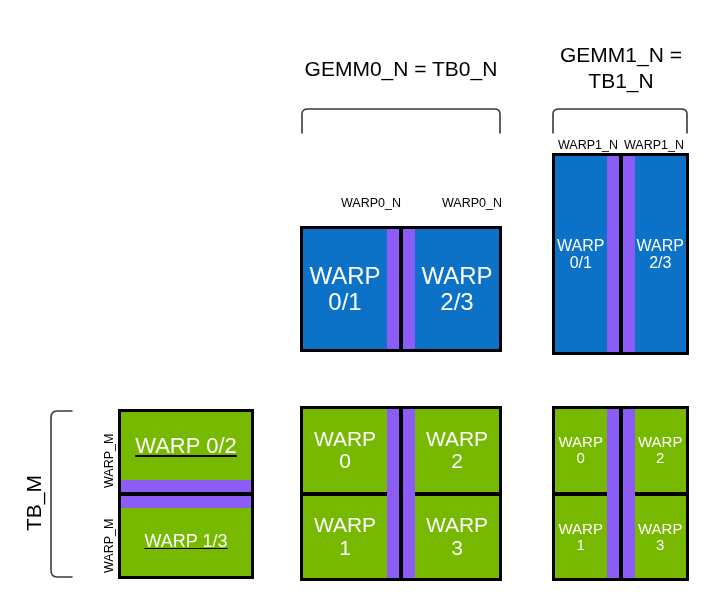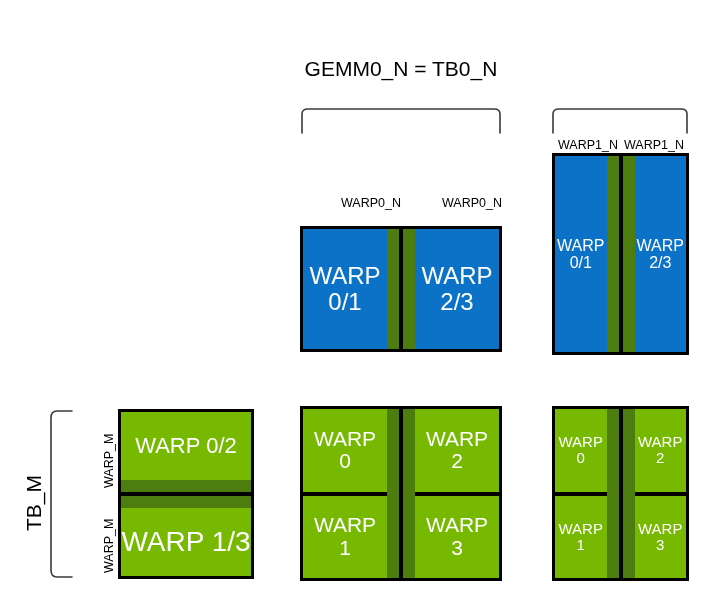--- a/index.html
+++ b/index.html
@@ -57,21 +57,21 @@
     white-space: nowrap;
     transform-origin: 0 0;
     transform: rotate(-90deg);
   }
 
   
   .grid-box {
     box-sizing: border-box;
     border: 3px solid #000000;
     display: flex;
-    background: #4d7c0f;
+    background: #8b5cf6;
     gap: 12px;
   }
   .grid-col {
     display: flex;
     flex-direction: column;
     flex: 1 1 0;
   }
   .cell {
     box-sizing: border-box;
     display: flex;
@@ -93,20 +93,22 @@
   
   .brace-top svg, .brace-left svg { display: block; }
 </style>
 </head>
 <body>
 
 <div id="canvas">
 
   <div class="abs heading" style="left:286px; top:20px; width:230px;">GEMM0_N = TB0_N</div>
 
+  <div class="abs heading" style="left:551px; top:6px; width:140px;">GEMM1_N =
+TB1_N</div>
 
   <div class="abs brace-top" style="left:300px; top:70px; width:202px; height:28px;">
     <svg width="202" height="28" viewBox="0 0 202 28">
       <path d="M2,27 L2,8 Q2,3 8,3 L194,3 Q200,3 200,8 L200,27" fill="none" stroke="#3a3a3a" stroke-width="1.6" stroke-linecap="round"></path>
     </svg>
   </div>
 
   <div class="abs brace-top" style="left:551px; top:70px; width:138px; height:28px;">
     <svg width="138" height="28" viewBox="0 0 138 28">
       <path d="M2,27 L2,8 Q2,3 8,3 L130,3 Q136,3 136,8 L136,27" fill="none" stroke="#3a3a3a" stroke-width="1.6" stroke-linecap="round"></path>
@@ -139,24 +141,24 @@
     <svg width="26" height="170" viewBox="0 0 26 170">
       <path d="M24,2 L9,2 Q3,2 3,9 L3,161 Q3,168 9,168 L24,168" fill="none" stroke="#3a3a3a" stroke-width="1.6" stroke-linecap="round"></path>
     </svg>
   </div>
 
   <div class="abs rot-big" style="left:22px; top:495px;">TB_M</div>
 
   <div class="abs rot-label" style="left:102px; top:452px;">WARP_M</div>
   <div class="abs rot-label" style="left:102px; top:537px;">WARP_M</div>
 
-  <div class="abs grid-box" style="left:118px; top:373px; width:136px; height:170px; flex-direction:column;">
+  <div class="abs grid-box" style="left:118px; top:373px; width:136px; height:170px; flex-direction:column;text-decoration:underline;">
     <div class="cell green" style="font-size:22px;">WARP 0/2</div>
     <div class="v-split"></div>
-    <div class="cell green" style="font-size:28px;">WARP 1/3</div>
+    <div class="cell green" style="font-size:18px;">WARP 1/3</div>
   </div>
 
   <div class="abs grid-box" style="left:300px; top:370px; width:202px; height:175px;">
     <div class="grid-col">
       <div class="cell green" style="font-size:21px;">WARP
 0</div>
       <div class="v-split"></div>
       <div class="cell green" style="font-size:21px;">WARP
 1</div>
     </div>

